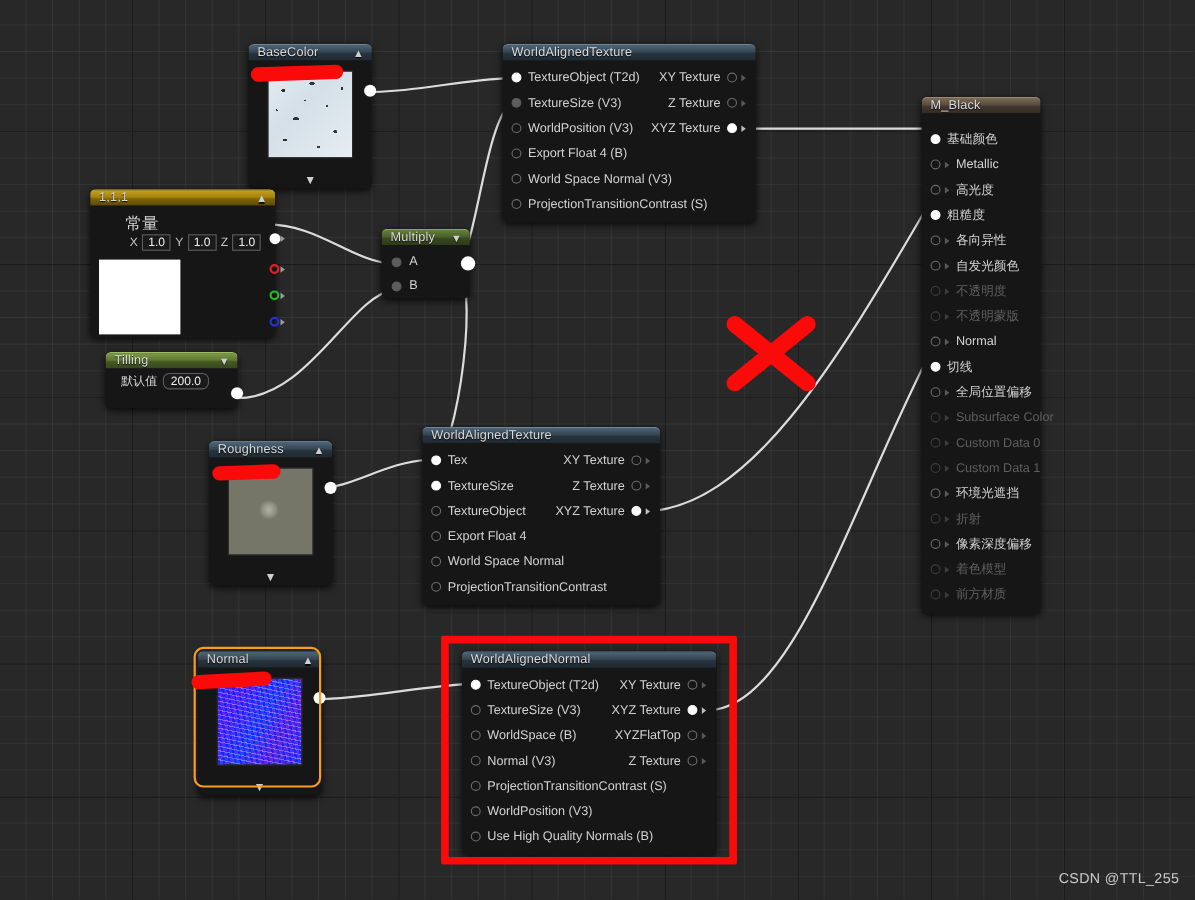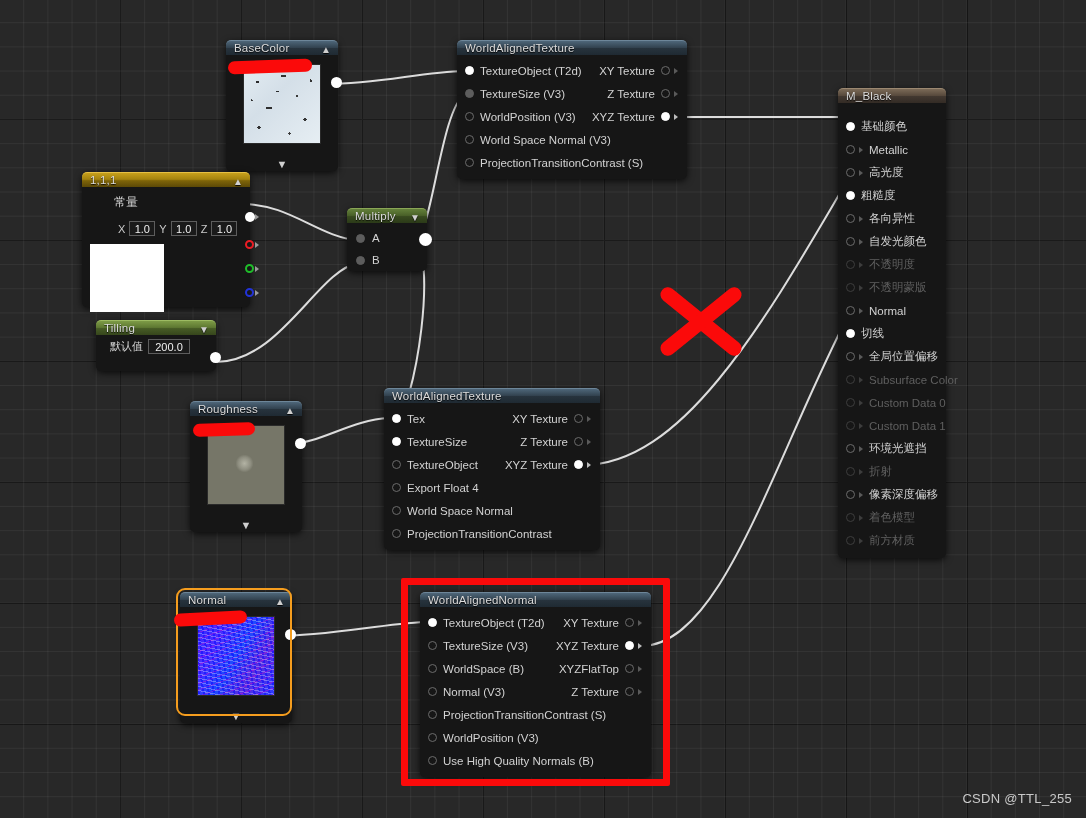--- a/index.html
+++ b/index.html
@@ -161,21 +161,21 @@
   
   .redstrike {
     position: absolute;
     height: 13px; border-radius: 8px;
     background: #fb0a0a;
   }
 
   
   #node-constant { width: 168px; }
   #node-constant .body { padding: 6px 8px 10px 8px; position: relative; height: 120px; }
-  .const-label { font-size: 12px; color: #d4d4d4; margin: 1px 0 10px 24px; }
+  .const-label { font-size: 15px; color: #d4d4d4; margin: 1px 0 0 24px; }
   .xyzrow { display: flex; align-items: center; gap: 4px; margin-left: 28px; font-size: 11px; color: #c9c9c9; }
   .numbox {
     border: 1px solid #5d5d5d; background: #1a1a1a; color: #efefef;
     padding: 0 4px; height: 15px; line-height: 14px; font-size: 11px;
     min-width: 26px; text-align: center;
   }
   .swatch { width: 74px; height: 68px; background: #fff; margin-top: 8px; }
   .cdot { position: absolute; width: 10px; height: 10px; border-radius: 50%; }
   .cdot.w { background: #fff; right: -5px; top: 25px; }
   .cdot.r { border: 2px solid #ec1c24; right: -4px; top: 53px; width: 9px; height: 9px; }
@@ -290,21 +290,21 @@
 
   <div class="node" id="node-tilling" style="left:96px; top:320px;">
     <div class="hdr hdr-green">
       <span>Tilling</span>
       <span class="caret">▼</span>
       <span class="sub">Param (200)</span>
     </div>
     <div class="body" style="position:relative; height:36px;">
       <div class="tillrow">
         <span>默认值</span>
-        <span class="numbox" style="min-width:42px;">200.0</span>
+        <span class="numbox" style="min-width:42px;border-radius:6px;">200.0</span>
       </div>
       <div style="position:absolute; right:-5px; top:17px; width:11px; height:11px; border-radius:50%; background:#fff;"></div>
     </div>
   </div>
 
   <div class="node" id="node-multiply" style="left:347px; top:208px;">
     <div class="hdr hdr-greendark">
       <span>Multiply</span>
       <span class="caret">▼</span>
     </div>
@@ -350,20 +350,26 @@
       </div>
       <div class="row">
         <span class="pin-in">
           <span class="dot dim"></span>
           <span>WorldPosition (V3)</span>
         </span>
         <span class="pin-out">
           <span>XYZ Texture</span>
           <span class="dot filled"></span>
           <span class="arrow"></span>
+        </span>
+      </div>
+      <div class="row">
+        <span class="pin-in">
+          <span class="dot dim"></span>
+          <span>Export Float 4 (B)</span>
         </span>
       </div>
       <div class="row">
         <span class="pin-in">
           <span class="dot dim"></span>
           <span>World Space Normal (V3)</span>
         </span>
       </div>
       <div class="row">
         <span class="pin-in">

